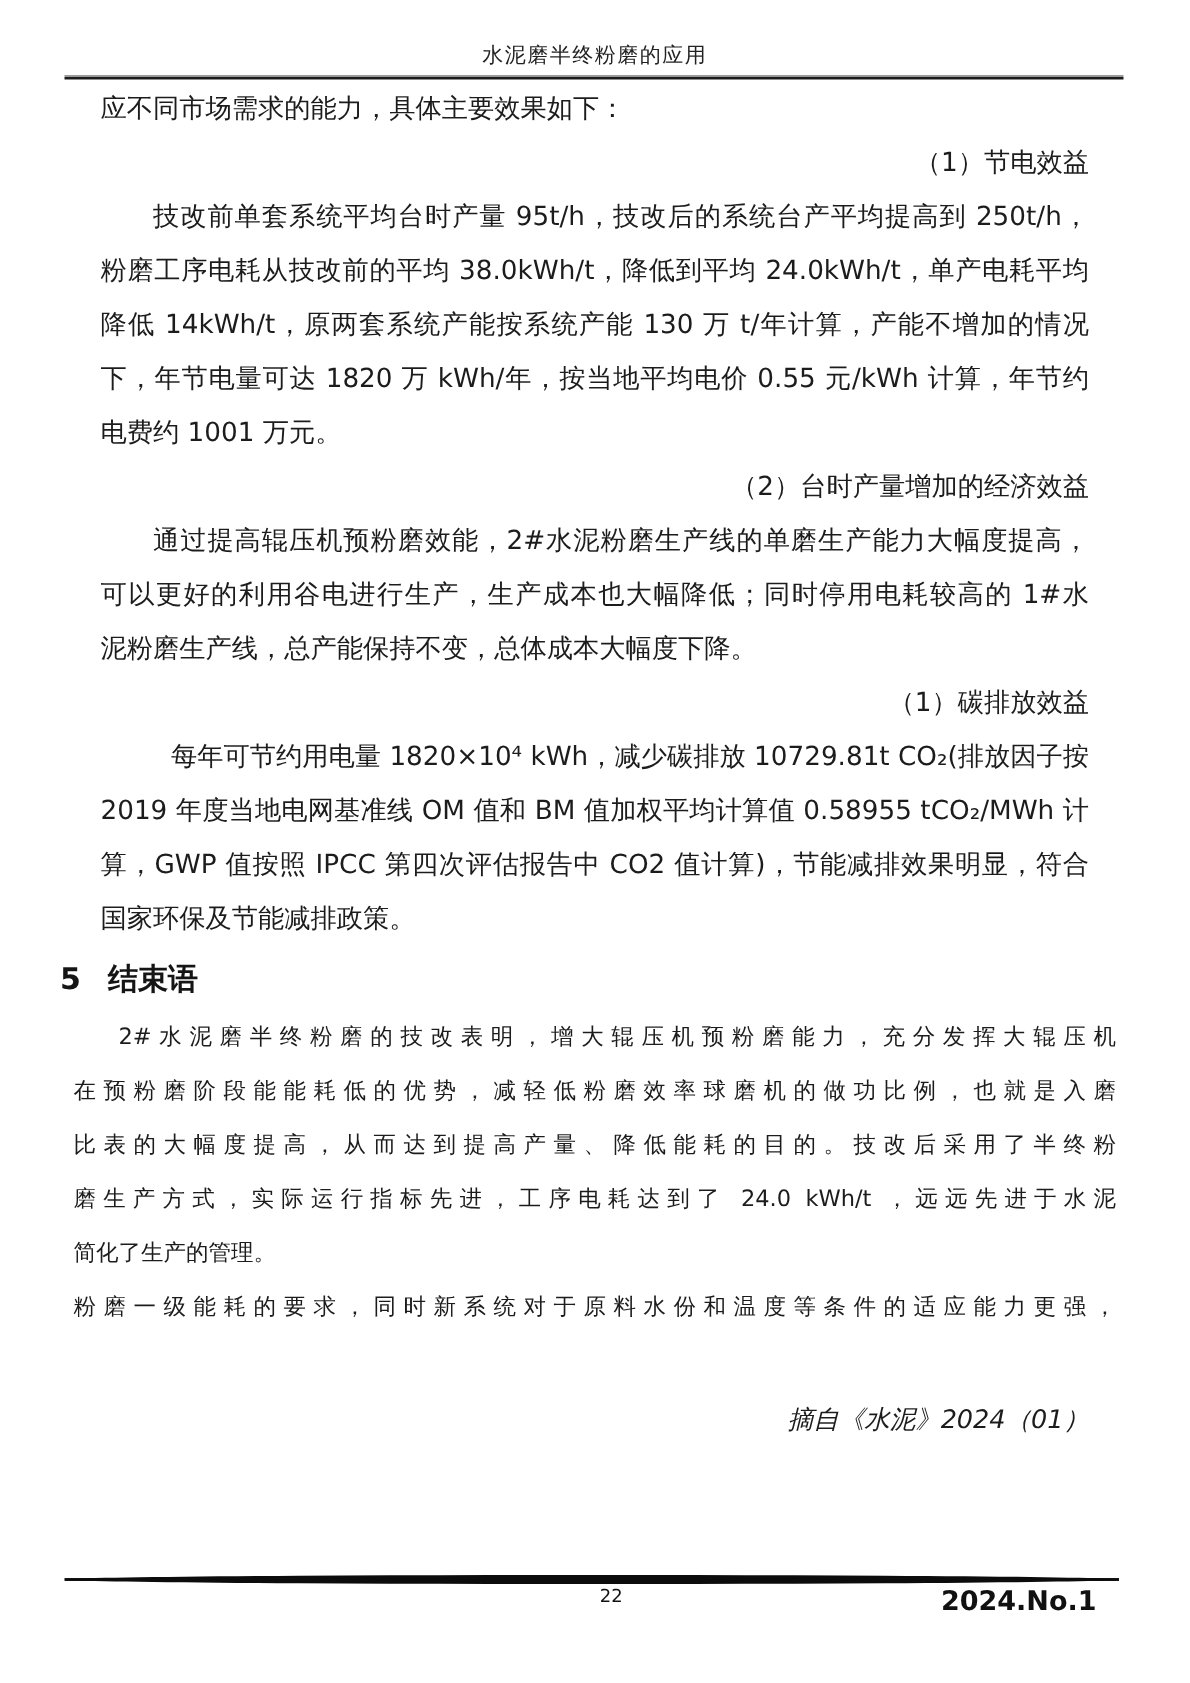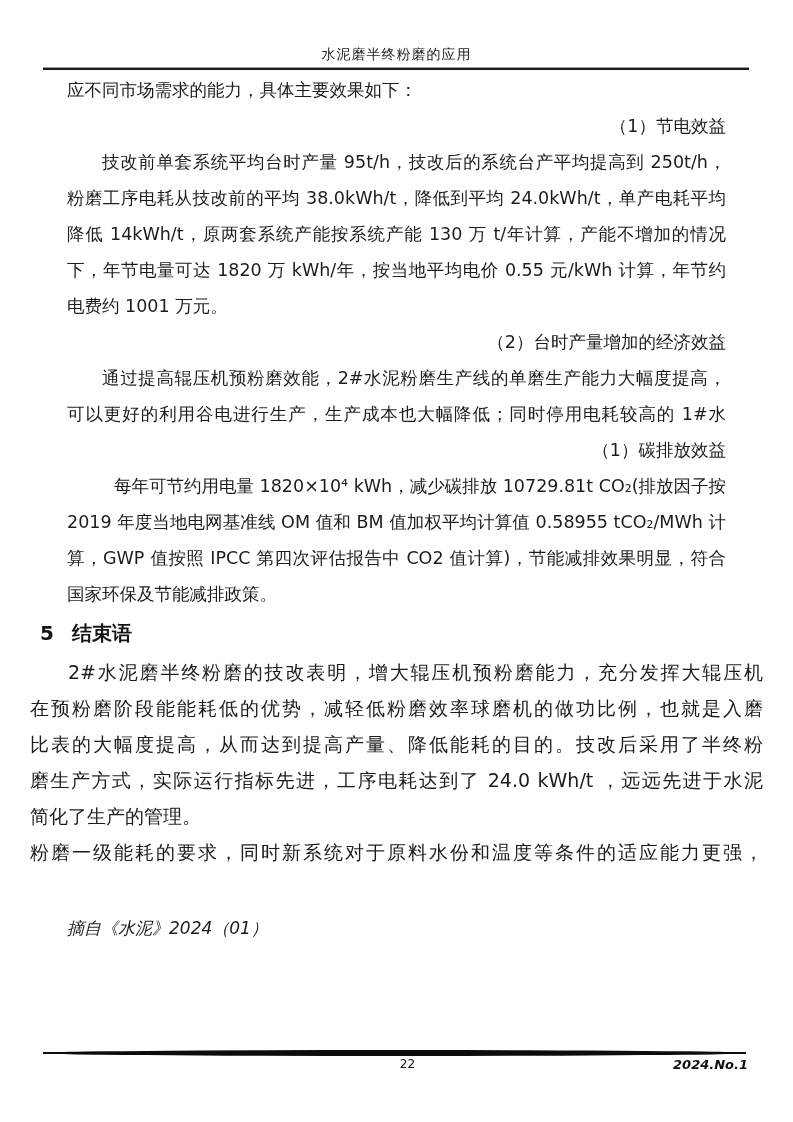--- a/index.html
+++ b/index.html
@@ -4,73 +4,73 @@
 <style>
   html,body { margin:0; padding:0; background:#ffffff; }
   .page {
     position:relative;
     width:793px; height:1122px;
     background:#ffffff;
     color:#1c1c1c;
     font-family:"DejaVu Sans","Liberation Sans",serif;
     overflow:hidden;
   }
-  .running-header { padding-top:44px; }
+  .running-header { padding-top:27px; }
   .running-title {
     text-align:center;
     font-size:14px;
     line-height:20px;
     letter-spacing:1px;
     color:#222;
   }
   .header-rule {
     margin:3px 44px 0 43px;
     height:3px;
     background:linear-gradient(to bottom,#9a9a9a 0 1px,#1c1c1c 1px 100%);
   }
   .body-text { margin:2px 67px 0 67px; font-size:17.5px; }
-  .body-text-2 { margin:0 30px; font-size:19px; }
+  .body-text-2 { margin:0 49px; font-size:15px; }
   .tline { height:36px; line-height:36px; overflow:hidden; }
   .jline { text-align:justify; text-align-last:justify; text-justify:inter-ideograph; }
   .indent { text-indent:2em;text-align:right; }
   .section-heading {
     margin:0 40px;
     height:42px; line-height:42px;
     font-weight:bold;
     font-size:20px;
     font-family:"DejaVu Sans","Liberation Sans",sans-serif;
     color:#151515;
   }
   .heading-number { margin-right:18px; }
   .source-note {
     margin:46px 67px 0 67px;
     font-style:italic;
     font-size:17px;
     line-height:24px;
     color:#1c1c1c;
+    text-align:right;
   }
   .footer-rule-thin {
     position:absolute; top:1052px; left:43px; right:47px;
     height:2px; background:#161616;
   }
   .footer-rule-lens {
     position:absolute; top:1050px; left:43px; right:47px;
     height:6px; background:#0c0c0c;
     clip-path:ellipse(50% 50% at 50% 50%);
   }
   .footer-row {
     position:absolute; top:1057px; left:0; right:0; height:16px;
     font-size:12px; color:#111;margin-left:22px;
   }
   .page-number { position:absolute; left:0; right:0; text-align:center; }
   .issue-label {
-    position:absolute; right:45px; top:0;
-    font-size:13px; font-weight:600;
+    position:absolute; right:62px; top:0;
+    font-size:18px; font-weight:600;
     font-family:"DejaVu Sans","Liberation Sans",sans-serif;
-    font-style:italic;
   }
 </style>
 </head>
 <body>
 
 <div class="page">
 
   <div class="running-header">
     <div class="running-title">水泥磨半终粉磨的应用</div>
     <div class="header-rule"></div>
@@ -80,20 +80,21 @@
     <div class="tline">应不同市场需求的能力，具体主要效果如下：</div>
     <div class="tline indent">（1）节电效益</div>
     <div class="tline indent jline">技改前单套系统平均台时产量 95t/h，技改后的系统台产平均提高到 250t/h，</div>
     <div class="tline jline">粉磨工序电耗从技改前的平均 38.0kWh/t，降低到平均 24.0kWh/t，单产电耗平均</div>
     <div class="tline jline">降低 14kWh/t，原两套系统产能按系统产能 130 万 t/年计算，产能不增加的情况</div>
     <div class="tline jline">下，年节电量可达 1820 万 kWh/年，按当地平均电价 0.55 元/kWh 计算，年节约</div>
     <div class="tline">电费约 1001 万元。</div>
     <div class="tline indent">（2）台时产量增加的经济效益</div>
     <div class="tline indent jline">通过提高辊压机预粉磨效能，2#水泥粉磨生产线的单磨生产能力大幅度提高，</div>
     <div class="tline jline">可以更好的利用谷电进行生产，生产成本也大幅降低；同时停用电耗较高的 1#水</div>
+    <div class="tline">泥粉磨生产线，总产能保持不变，总体成本大幅度下降。</div>
     <div class="tline indent">（1）碳排放效益</div>
     <div class="tline indent jline">每年可节约用电量 1820×10⁴ kWh，减少碳排放 10729.81t CO₂(排放因子按照</div>
     <div class="tline jline">2019 年度当地电网基准线 OM 值和 BM 值加权平均计算值 0.58955 tCO₂/MWh 计</div>
     <div class="tline jline">算，GWP 值按照 IPCC 第四次评估报告中 CO2 值计算)，节能减排效果明显，符合</div>
     <div class="tline">国家环保及节能减排政策。</div>
   </div>
 
   <div class="section-heading">
     <span class="heading-number">5</span><span>结束语</span>
   </div>

